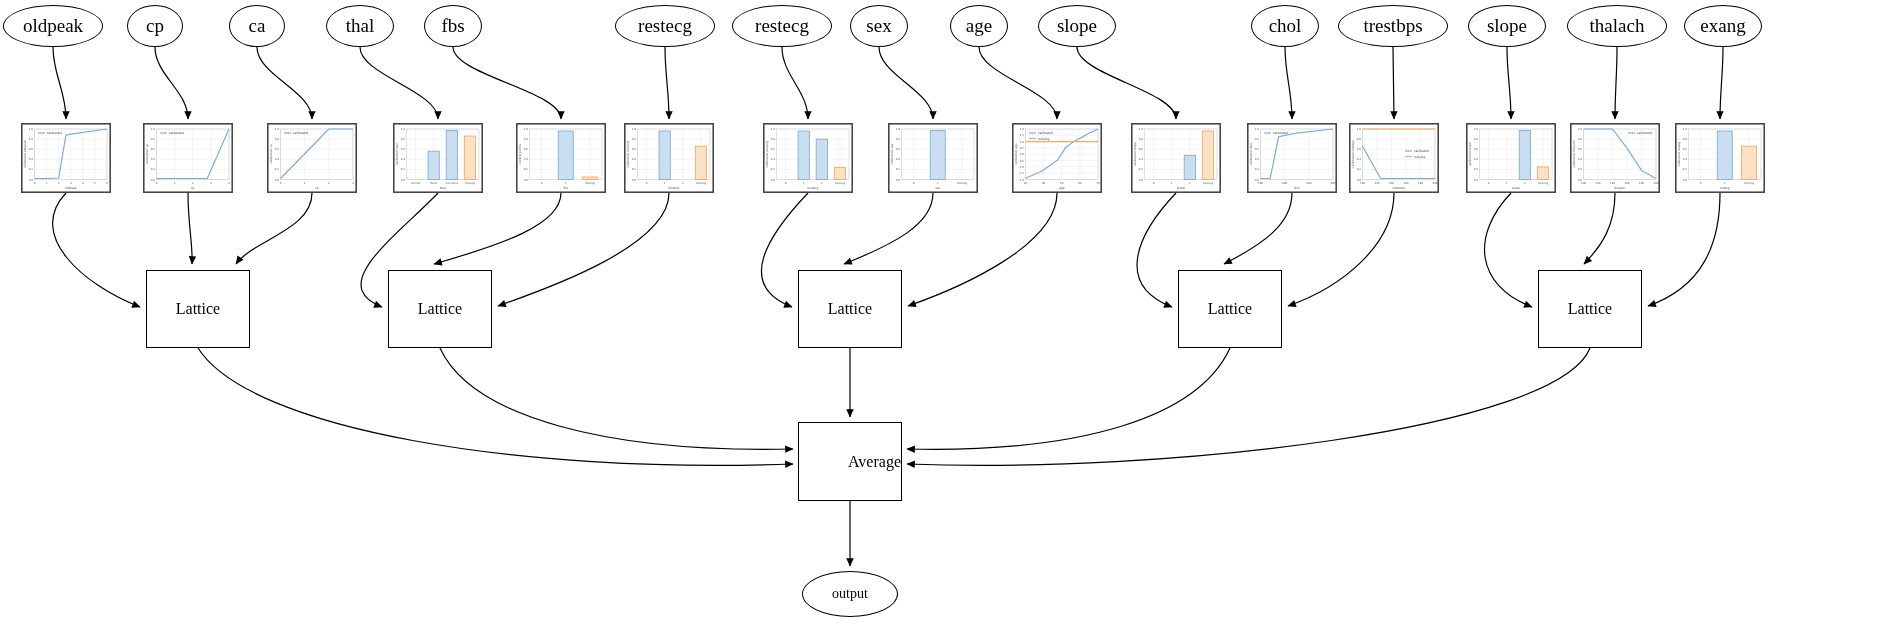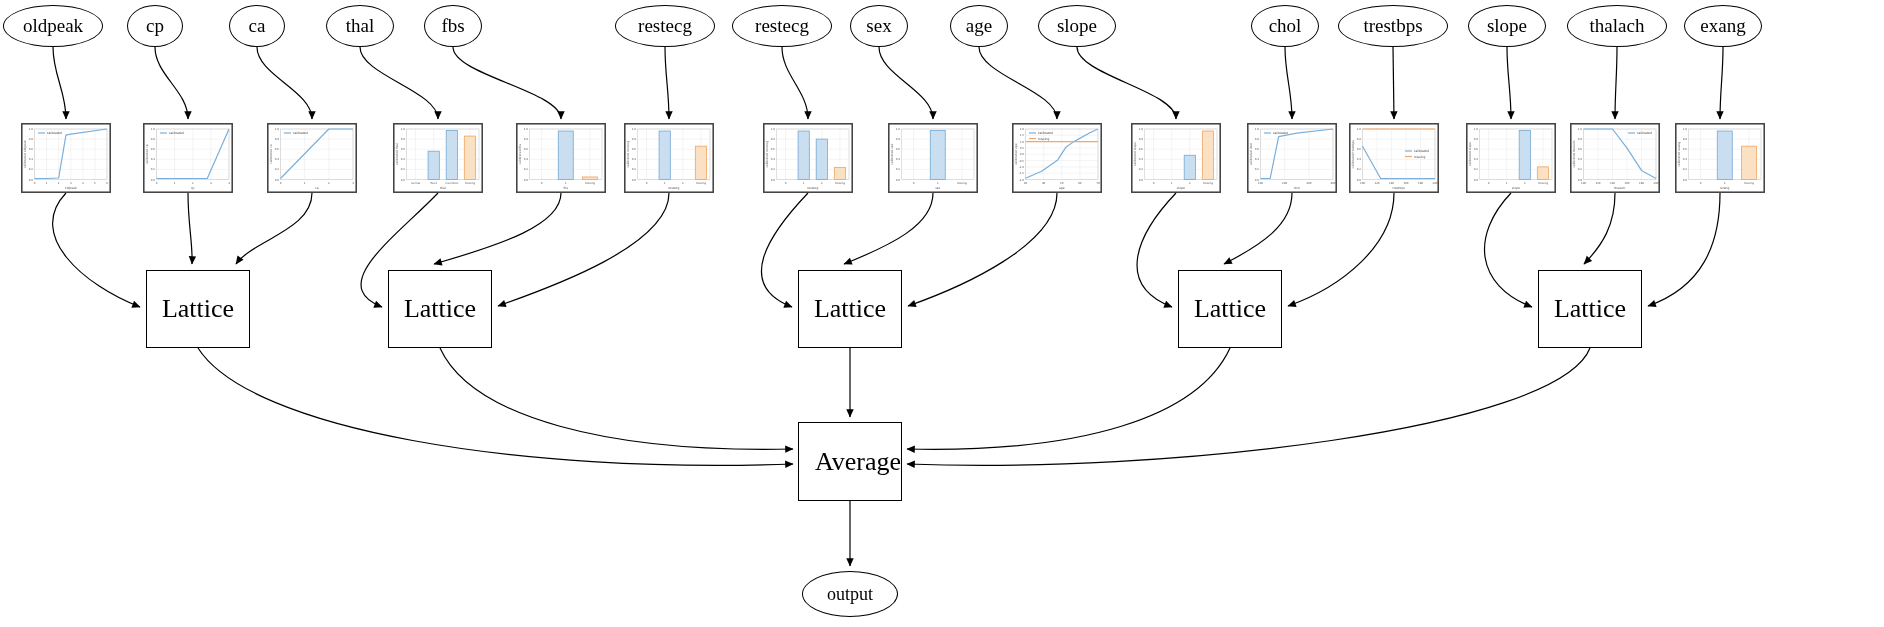--- a/index.html
+++ b/index.html
@@ -4,21 +4,21 @@
 <title></title>
 <style>
   html,body{margin:0;padding:0;background:#ffffff;}
   #canvas{position:relative;width:1884px;height:627px;background:#fff;overflow:hidden;
           font-family:"Liberation Serif", serif;}
   #edges{position:absolute;left:0;top:0;width:1884px;height:627px;}
   .ellipse{position:absolute;border:1.4px solid #000;border-radius:50%;background:#fff;
            display:flex;align-items:center;justify-content:center;font-size:19px;color:#000;
            box-sizing:border-box;}
   .box{position:absolute;border:1.6px solid #000;background:#fff;display:flex;align-items:center;
-       justify-content:center;font-size:26px;color:#000;box-sizing:border-box;}
+       justify-content:center;font-size:16px;color:#000;box-sizing:border-box;}
   .chart{position:absolute;}
 </style>
 </head>
 <body>
 
 <div id="canvas">
   <svg id="edges" viewBox="0 0 1884 627">
       <defs>
         <marker id="arw" viewBox="0 0 10 10" refX="9.3" refY="5" markerWidth="8.5" markerHeight="7" orient="auto-start-reverse">
           <path d="M0,0.6 L10,5 L0,9.4 z" fill="#000000"></path>
@@ -573,16 +573,16 @@
       <div class="box" style="left: 1178px; top: 270px; width: 104px; height: 78px;">
         <span>Lattice</span>
       </div>
       <div class="box" style="left: 1538px; top: 270px; width: 104px; height: 78px;">
         <span>Lattice</span>
       </div>
     </div>
   <div class="box" id="avg" style="left:798px;top:422px;width:104px;height:79px;justify-content:flex-end;">
     <span>Average</span>
   </div>
-  <div class="ellipse" id="out" style="left:802px;top:571px;width:96px;height:46px;font-size:18px;align-items:center;">
+  <div class="ellipse" id="out" style="left:802px;top:571px;width:96px;height:46px;font-size:14px;align-items:center;">
     <span>output</span>
   </div>
 </div>
 
 </body></html>

